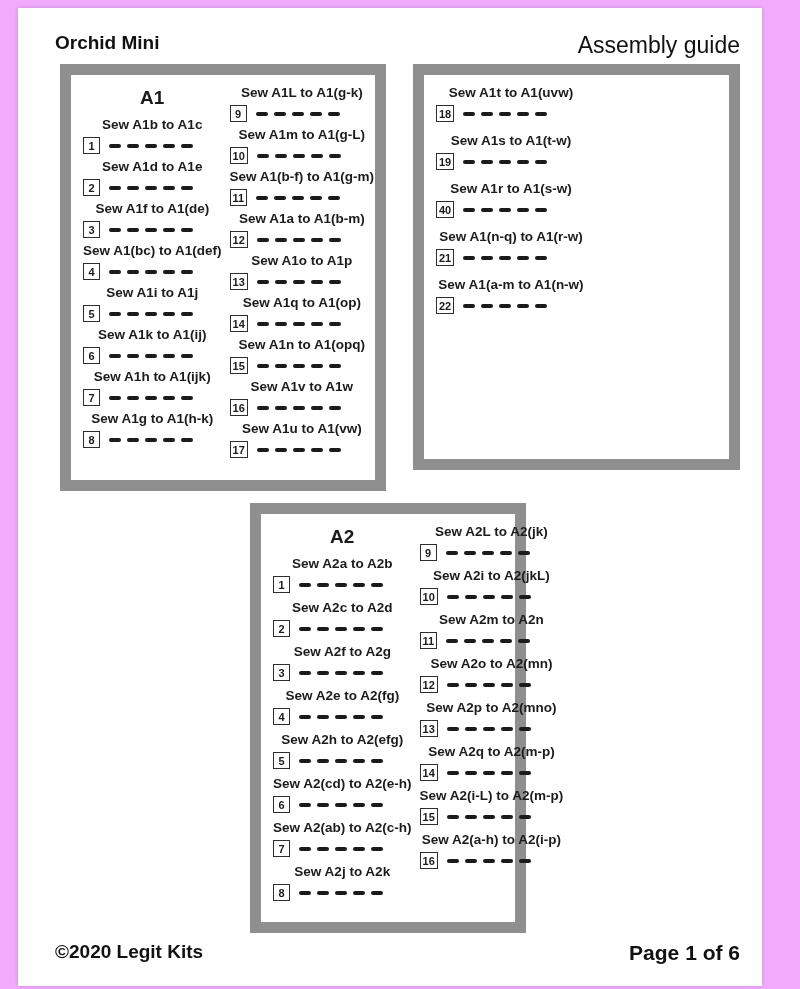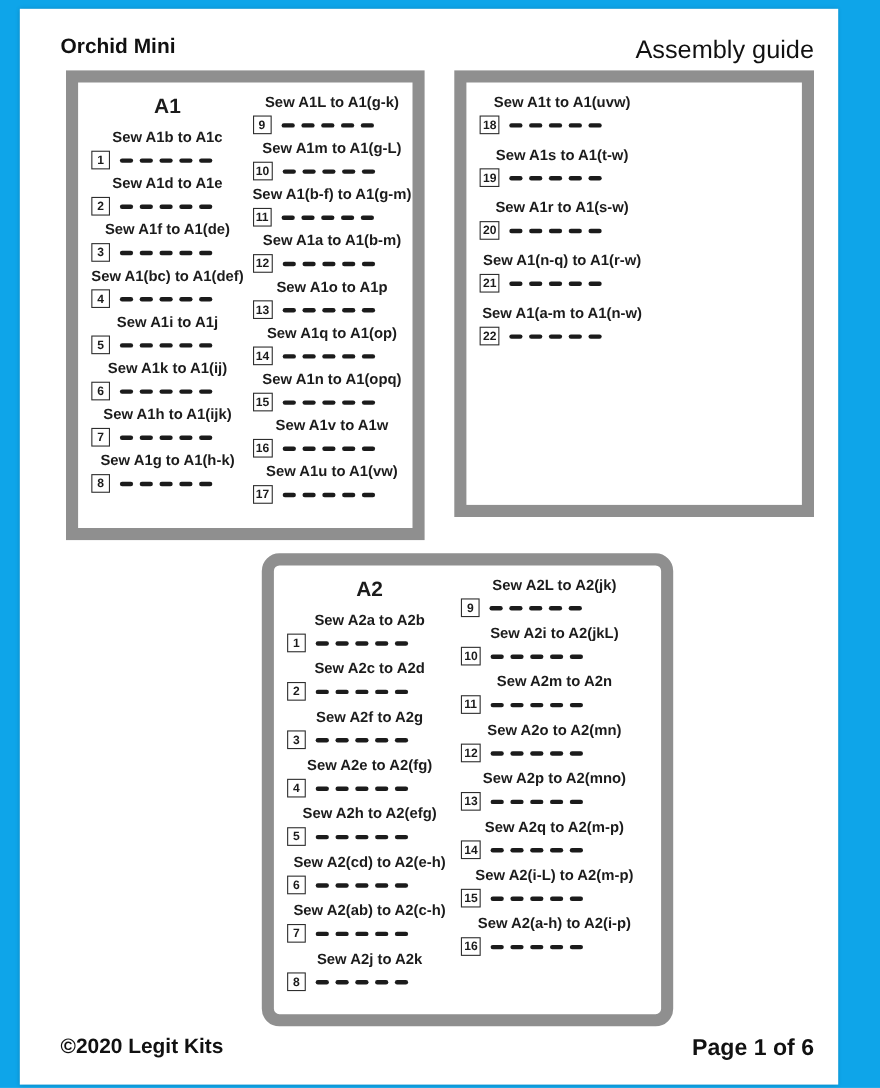--- a/index.html
+++ b/index.html
@@ -1,18 +1,18 @@
 <!DOCTYPE html>
 <html><head>
 <meta charset="utf-8">
 <style>
   html,body { margin:0; padding:0; background:#e8e8ec; }
   .canvas {
     position:relative; width:800px; height:989px;
-    background:#0ea5e9;
+    background:#f0abfc;
     font-family:"Liberation Sans", sans-serif;
     overflow:hidden;
   }
   .page {
     position:absolute; left:18px; top:8px; width:744px; height:978px;
     background:#ffffff;
     box-shadow:0 0 4px rgba(0,0,0,0.18);
   }
   .header-title {
     position:absolute; left:37px; top:24px;
@@ -23,21 +23,21 @@
     font-size:23px; font-weight:400; color:#111;
   }
   .frame {
     position:absolute; box-sizing:border-box;
     border:11px solid #8f8f8f; background:#fff;
     padding:10px 12px;
     text-align:center;
   }
   .box-a1  { left:42px;  top:56px;  width:326px; height:427px; }
   .box-a1b { left:395px; top:56px;  width:327px; height:406px; }
-  .box-a2  { left:220px; top:495px; width:374px; height:430px;border-radius:16px; }
+  .box-a2  { left:232px; top:495px; width:276px; height:430px; }
   .cols { display:flex; height:100%; }
   .col { width:150px; }
   .col + .col { margin-left:8px; flex:1; }
   .box-title {
     font-size:19px; font-weight:700; color:#1b1b1b;
     margin:2px 0 8px 0; line-height:22px;
   }
   .step { margin-bottom:5px; }
   .box-a2 .step { margin-bottom:7px; }
   .box-a1b .step { margin-bottom:11px; }
@@ -334,21 +334,21 @@
                     <i></i>
                     <i></i>
                     <i></i>
                     <i></i>
                   </span>
                 </div>
               </div>
               <div class="step">
                 <div class="step-text">Sew A1r to A1(s-w)</div>
                 <div class="step-row">
-                  <span class="step-num">20</span>
+                  <span class="step-num">40</span>
                   <span class="dashes">
                     <i></i>
                     <i></i>
                     <i></i>
                     <i></i>
                     <i></i>
                   </span>
                 </div>
               </div>
               <div class="step">

